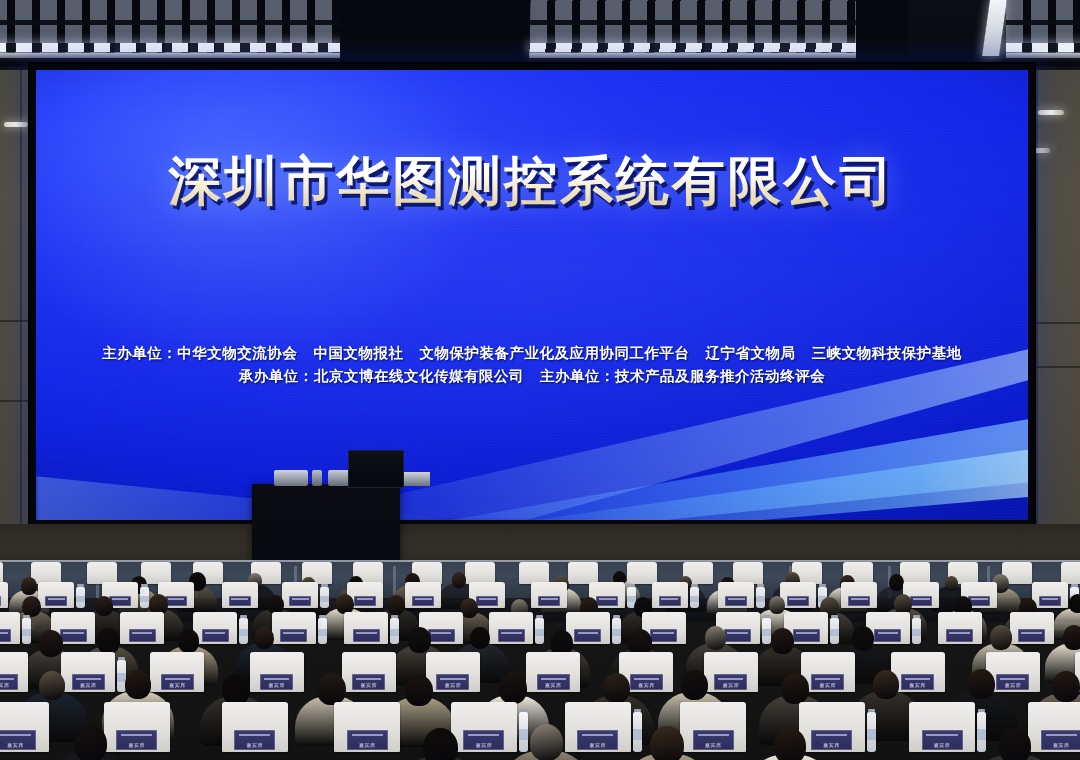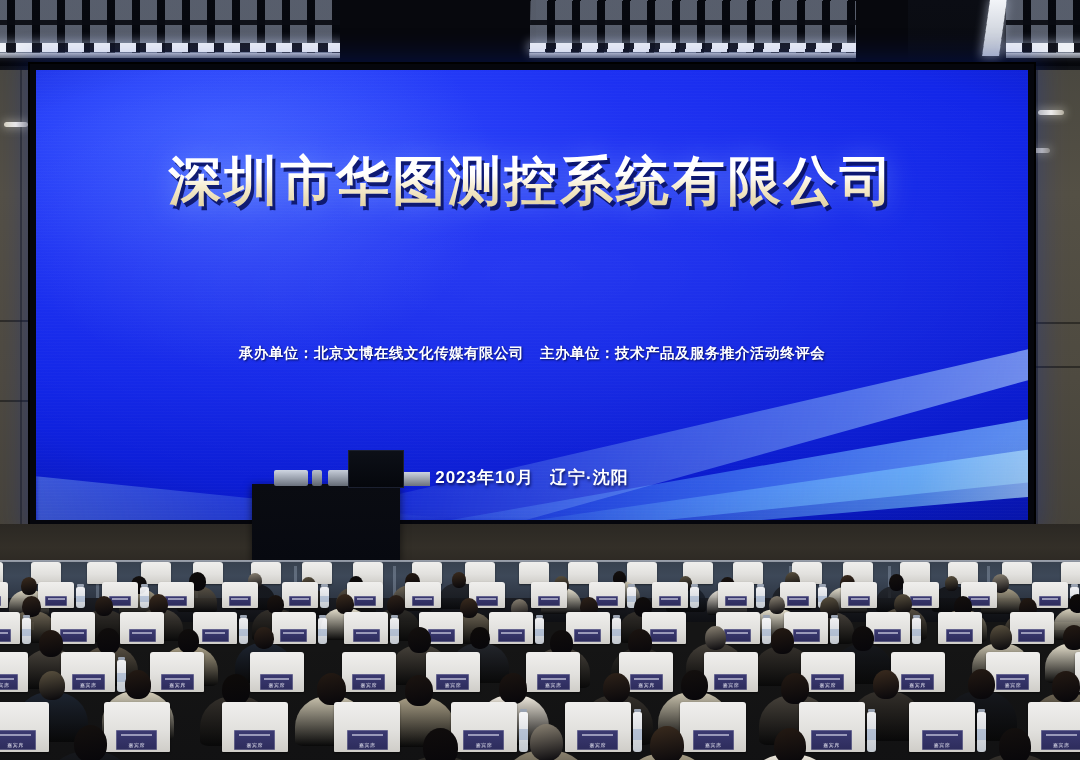--- a/index.html
+++ b/index.html
@@ -301,27 +301,27 @@
       <div class="scr-vign"></div>
       <div class="scr-scan"></div>
 
       <div class="scr-content">
         <div class="title-wrap">
           <div class="title-line l2">深圳市华图测控系统有限公司</div>
         </div>
 
         <div class="org-wrap">
           <div class="org-line">
+            <span>主办单位：</span><span>中华文物交流协会</span><span class="gap"></span><span>中国文物报社</span><span class="gap"></span><span>文物保护装备产业化及应用协同工作平台</span><span class="gap"></span><span>辽宁省文物局</span><span class="gap"></span><span>三峡文物科技保护基地</span>
+          </div>
+          <div class="org-line">
             <span>承办单位：</span><span>北京文博在线文化传媒有限公司</span><span class="gap"></span><span>主办单位：</span><span>技术产品及服务推介活动终评会</span>
           </div>
         </div>
 
-        <div class="date-line">
-          <span>2023年10月</span><span class="gap"></span><span>辽宁·沈阳</span>
-        </div>
       </div>
     </div>
   </div>
 
   <div class="back-wall"></div>
 
   <div class="podium">
     <div class="eq m1"></div>
     <div class="eq m2"></div>
     <div class="eq m3"></div>

